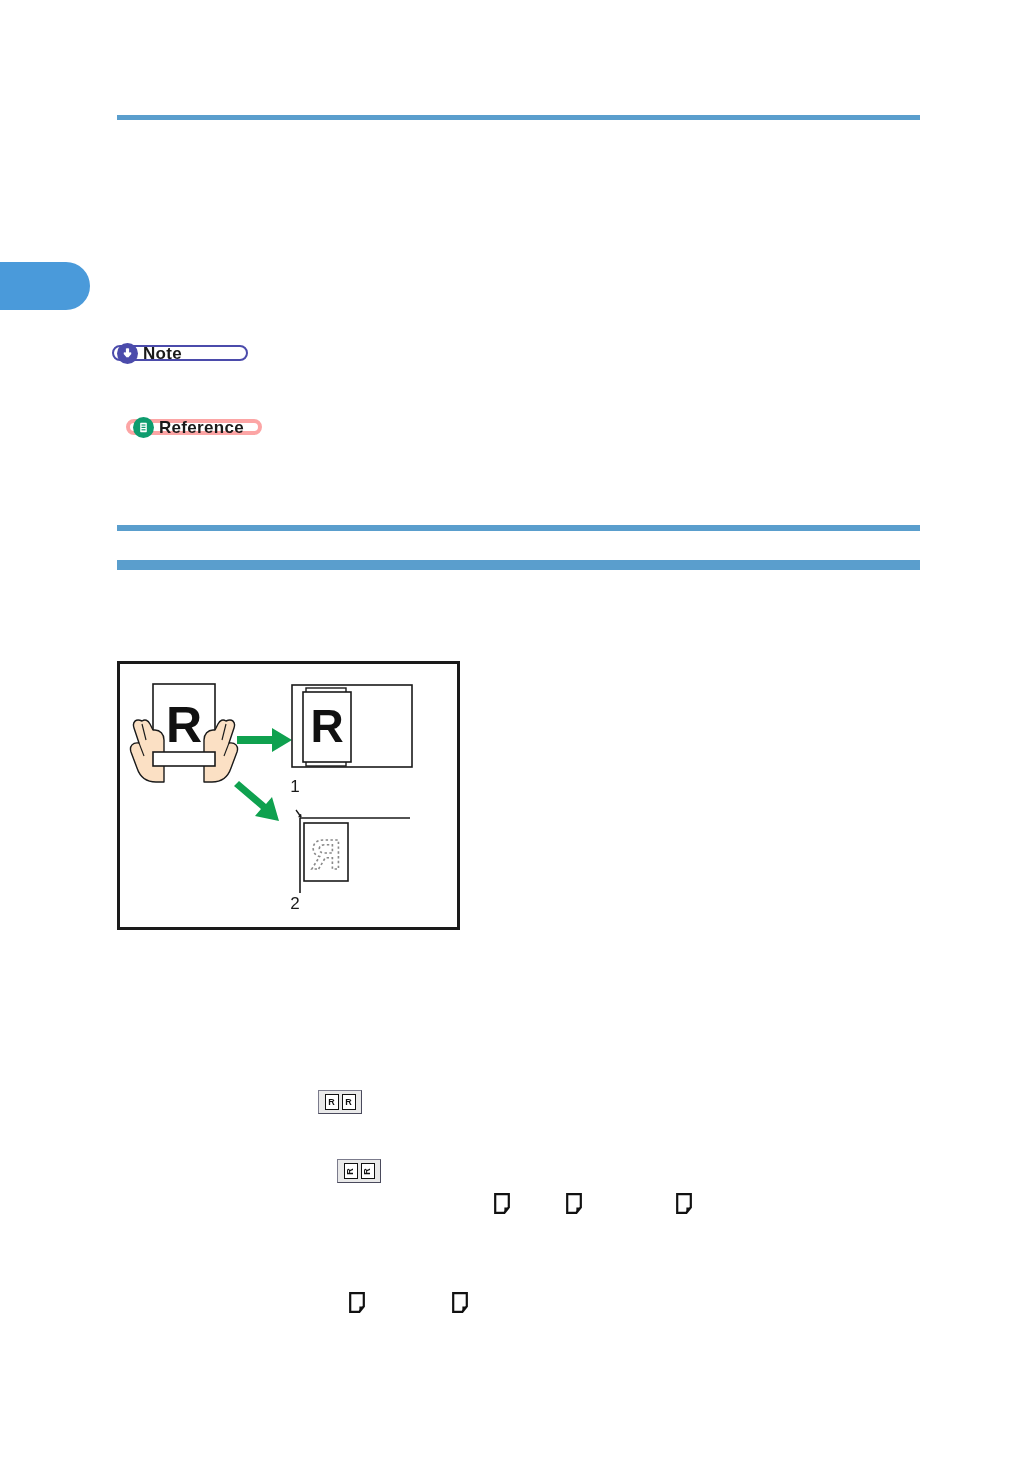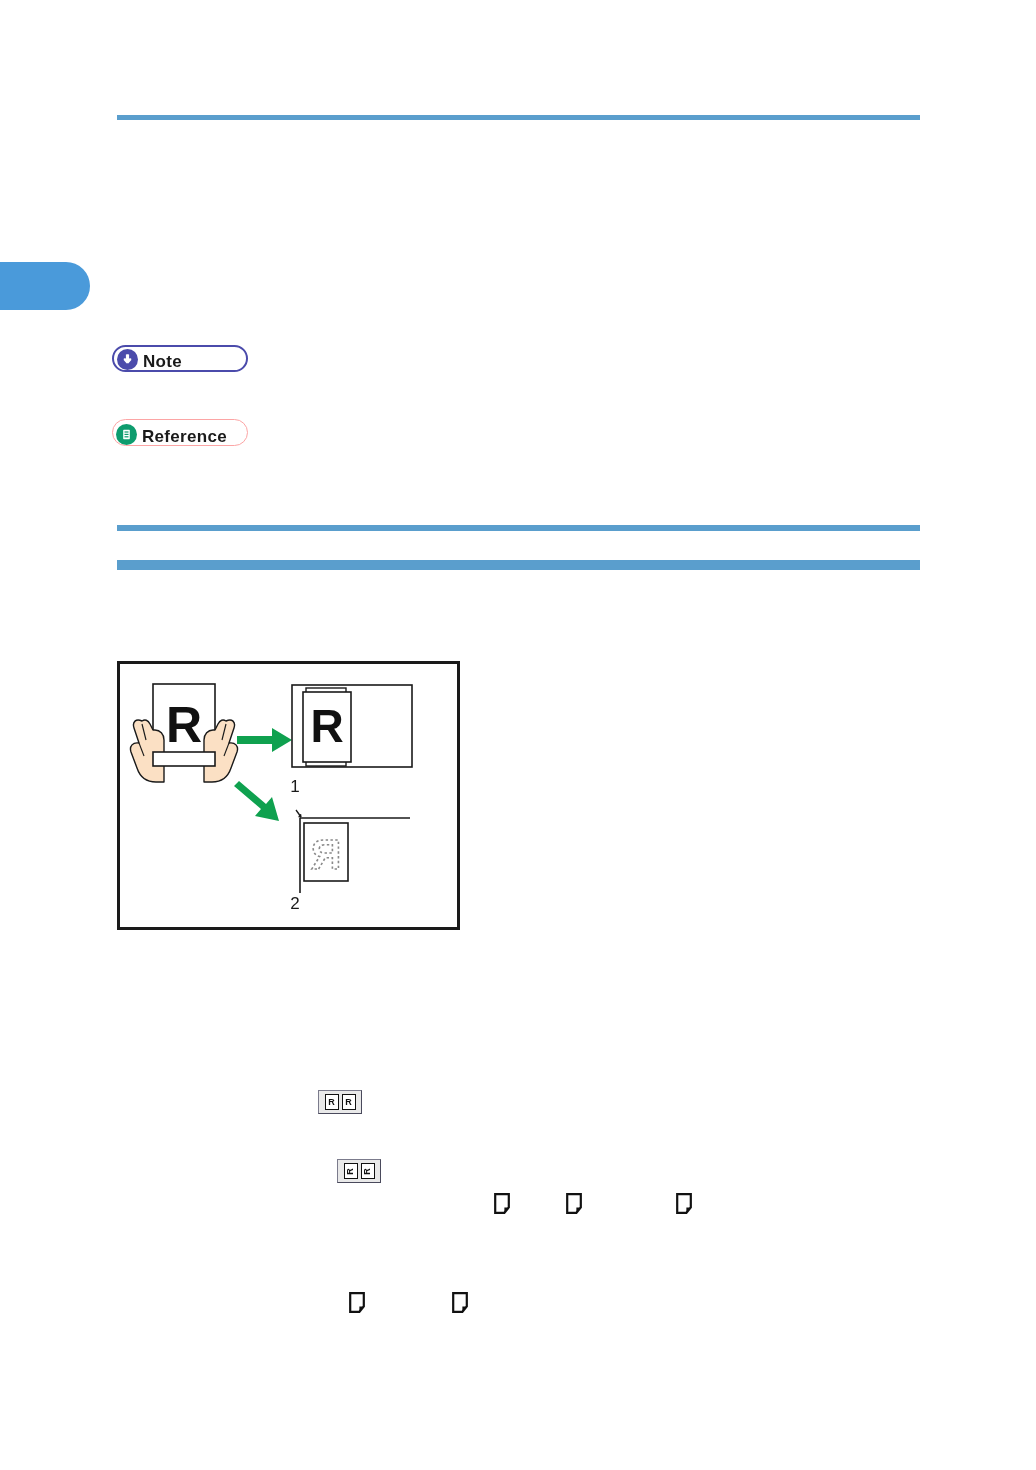--- a/index.html
+++ b/index.html
@@ -37,22 +37,22 @@
     width: 130px;
     height: 48px;
     background: #4a9ada;
     border-radius: 0 24px 24px 0;
   }
 
   
   .badge {
     position: absolute;
     display: flex;
-    align-items: flex-end;
-    height: 27px;
+    align-items: center;
+    height: 16px;
     box-sizing: border-box;
     border-radius: 14px;
     background: #ffffff;
     padding: 0 14px 0 3px;
   }
   .badge .badge-icon {
     width: 21px;
     height: 21px;
     border-radius: 50%;
     flex: 0 0 auto;
@@ -70,24 +70,24 @@
     white-space: nowrap;
   }
   .badge-note {
     left: 112px;
     top: 345px;
     width: 136px;
     border: 2px solid #4b4bab;
   }
   .badge-note .badge-icon { background: #4b4bab; }
   .badge-reference {
-    left: 112px;
+    left: 126px;
     top: 419px;
     width: 136px;
-    border: 1px solid #fca5a5;
+    border: 4px solid #fca5a5;
   }
   .badge-reference .badge-icon { background: #0e9c6e; }
 
   
   .figure-box {
     position: absolute;
     left: 117px;
     top: 661px;
     width: 343px;
     height: 269px;

